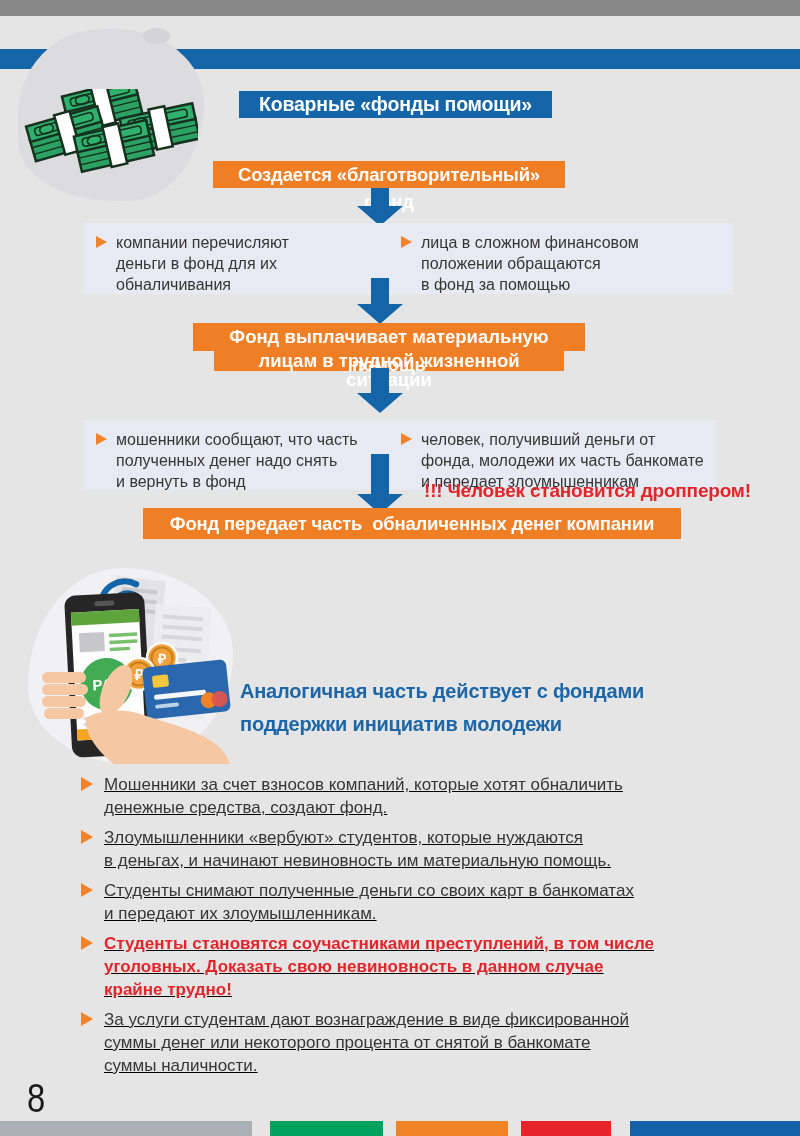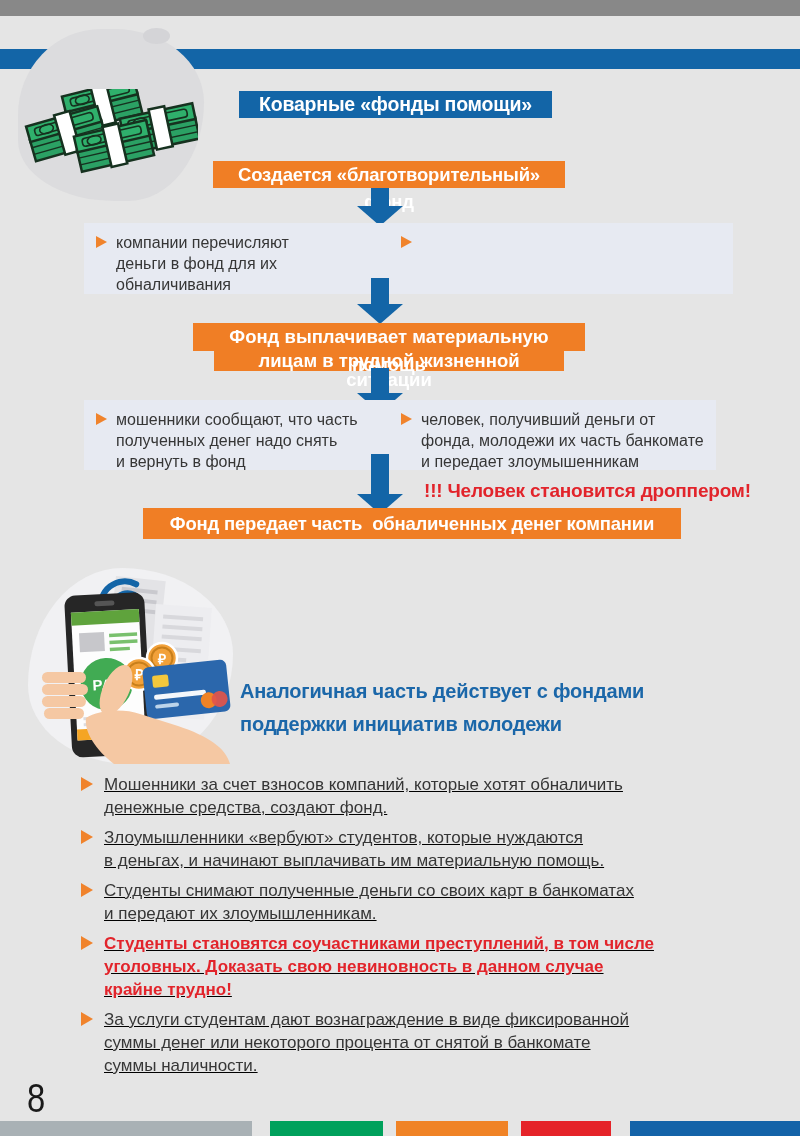--- a/index.html
+++ b/index.html
@@ -21,21 +21,21 @@
   .banner{background:#f07e25;color:#fff;font-weight:bold;text-align:center;letter-spacing:-.2px;}
   .b1{left:213px;top:145px;width:352px;height:27px;font-size:18.5px;line-height:27px;}
   .b2{left:193px;top:307px;width:392px;}
   .b2 .l1{background:#f07e25;height:28px;font-size:18.5px;line-height:28px;color:#fff;font-weight:bold;text-align:center;}
   .b2 .l2{background:#f07e25;height:20px;width:350px;margin:0 auto;font-size:18.5px;line-height:19px;color:#fff;font-weight:bold;text-align:center;}
   .b3{left:143px;top:492px;width:538px;height:31px;font-size:18.5px;line-height:31px;}
 
   
   .panel{left:84px;width:632px;background:#e7eaf2;}
   .p1{top:207px;height:71px;padding-left:17px;}
-  .p2{top:384px;height:70px;text-decoration:underline;}
+  .p2{top:404px;height:70px;text-decoration:underline;}
   .pcol{position:absolute;top:9px;display:flex;gap:9px;}
   .pcol.c1{left:12px;width:290px;}
   .pcol.c2{left:317px;width:305px;}
   .ptxt{font-size:16px;line-height:21px;color:#363636;}
   .tri{width:0;height:0;border-top:6px solid transparent;border-bottom:6px solid transparent;
        border-left:11px solid #f0832c;margin-top:4px;flex:none;}
 
   
   .arrow{left:357px;width:46px;}
 
@@ -102,20 +102,23 @@
 
   <div class="abs panel p1">
     <div class="pcol c1">
       <span class="tri"></span>
       <span class="ptxt ml">компании перечисляют
 деньги в фонд для их
 обналичивания</span>
     </div>
     <div class="pcol c2">
       <span class="tri"></span>
+      <span class="ptxt ml">лица в сложном финансовом
+положении обращаются
+в фонд за помощью</span>
     </div>
   </div>
 
   <svg class="abs arrow" style="top:262px" width="46" height="46">
     <rect x="14" y="0" width="18" height="28" fill="#1365a7"></rect>
       <polygon points="0,26 46,26 23,46" fill="#1365a7"></polygon>
   </svg>
 
   <div class="abs b2">
     <div class="l1">Фонд выплачивает материальную помощь</div>
@@ -227,21 +230,21 @@
 
   <div class="abs bullets">
     <div class="bitem">
       <span class="btri"></span>
       <span class="btxt ml">Мошенники за счет взносов компаний, которые хотят обналичить
 денежные средства, создают фонд.</span>
     </div>
     <div class="bitem">
       <span class="btri"></span>
       <span class="btxt ml">Злоумышленники «вербуют» студентов, которые нуждаются
-в деньгах, и начинают выплачивать им материальную помощь.</span>
+в деньгах, и начинают невиновность им материальную помощь.</span>
     </div>
     <div class="bitem">
       <span class="btri"></span>
       <span class="btxt ml">Студенты снимают полученные деньги со своих карт в банкоматах
 и передают их злоумышленникам.</span>
     </div>
     <div class="bitem">
       <span class="btri"></span>
       <span class="btxt ml red">Студенты становятся соучастниками преступлений, в том числе
 уголовных. Доказать свою невиновность в данном случае

